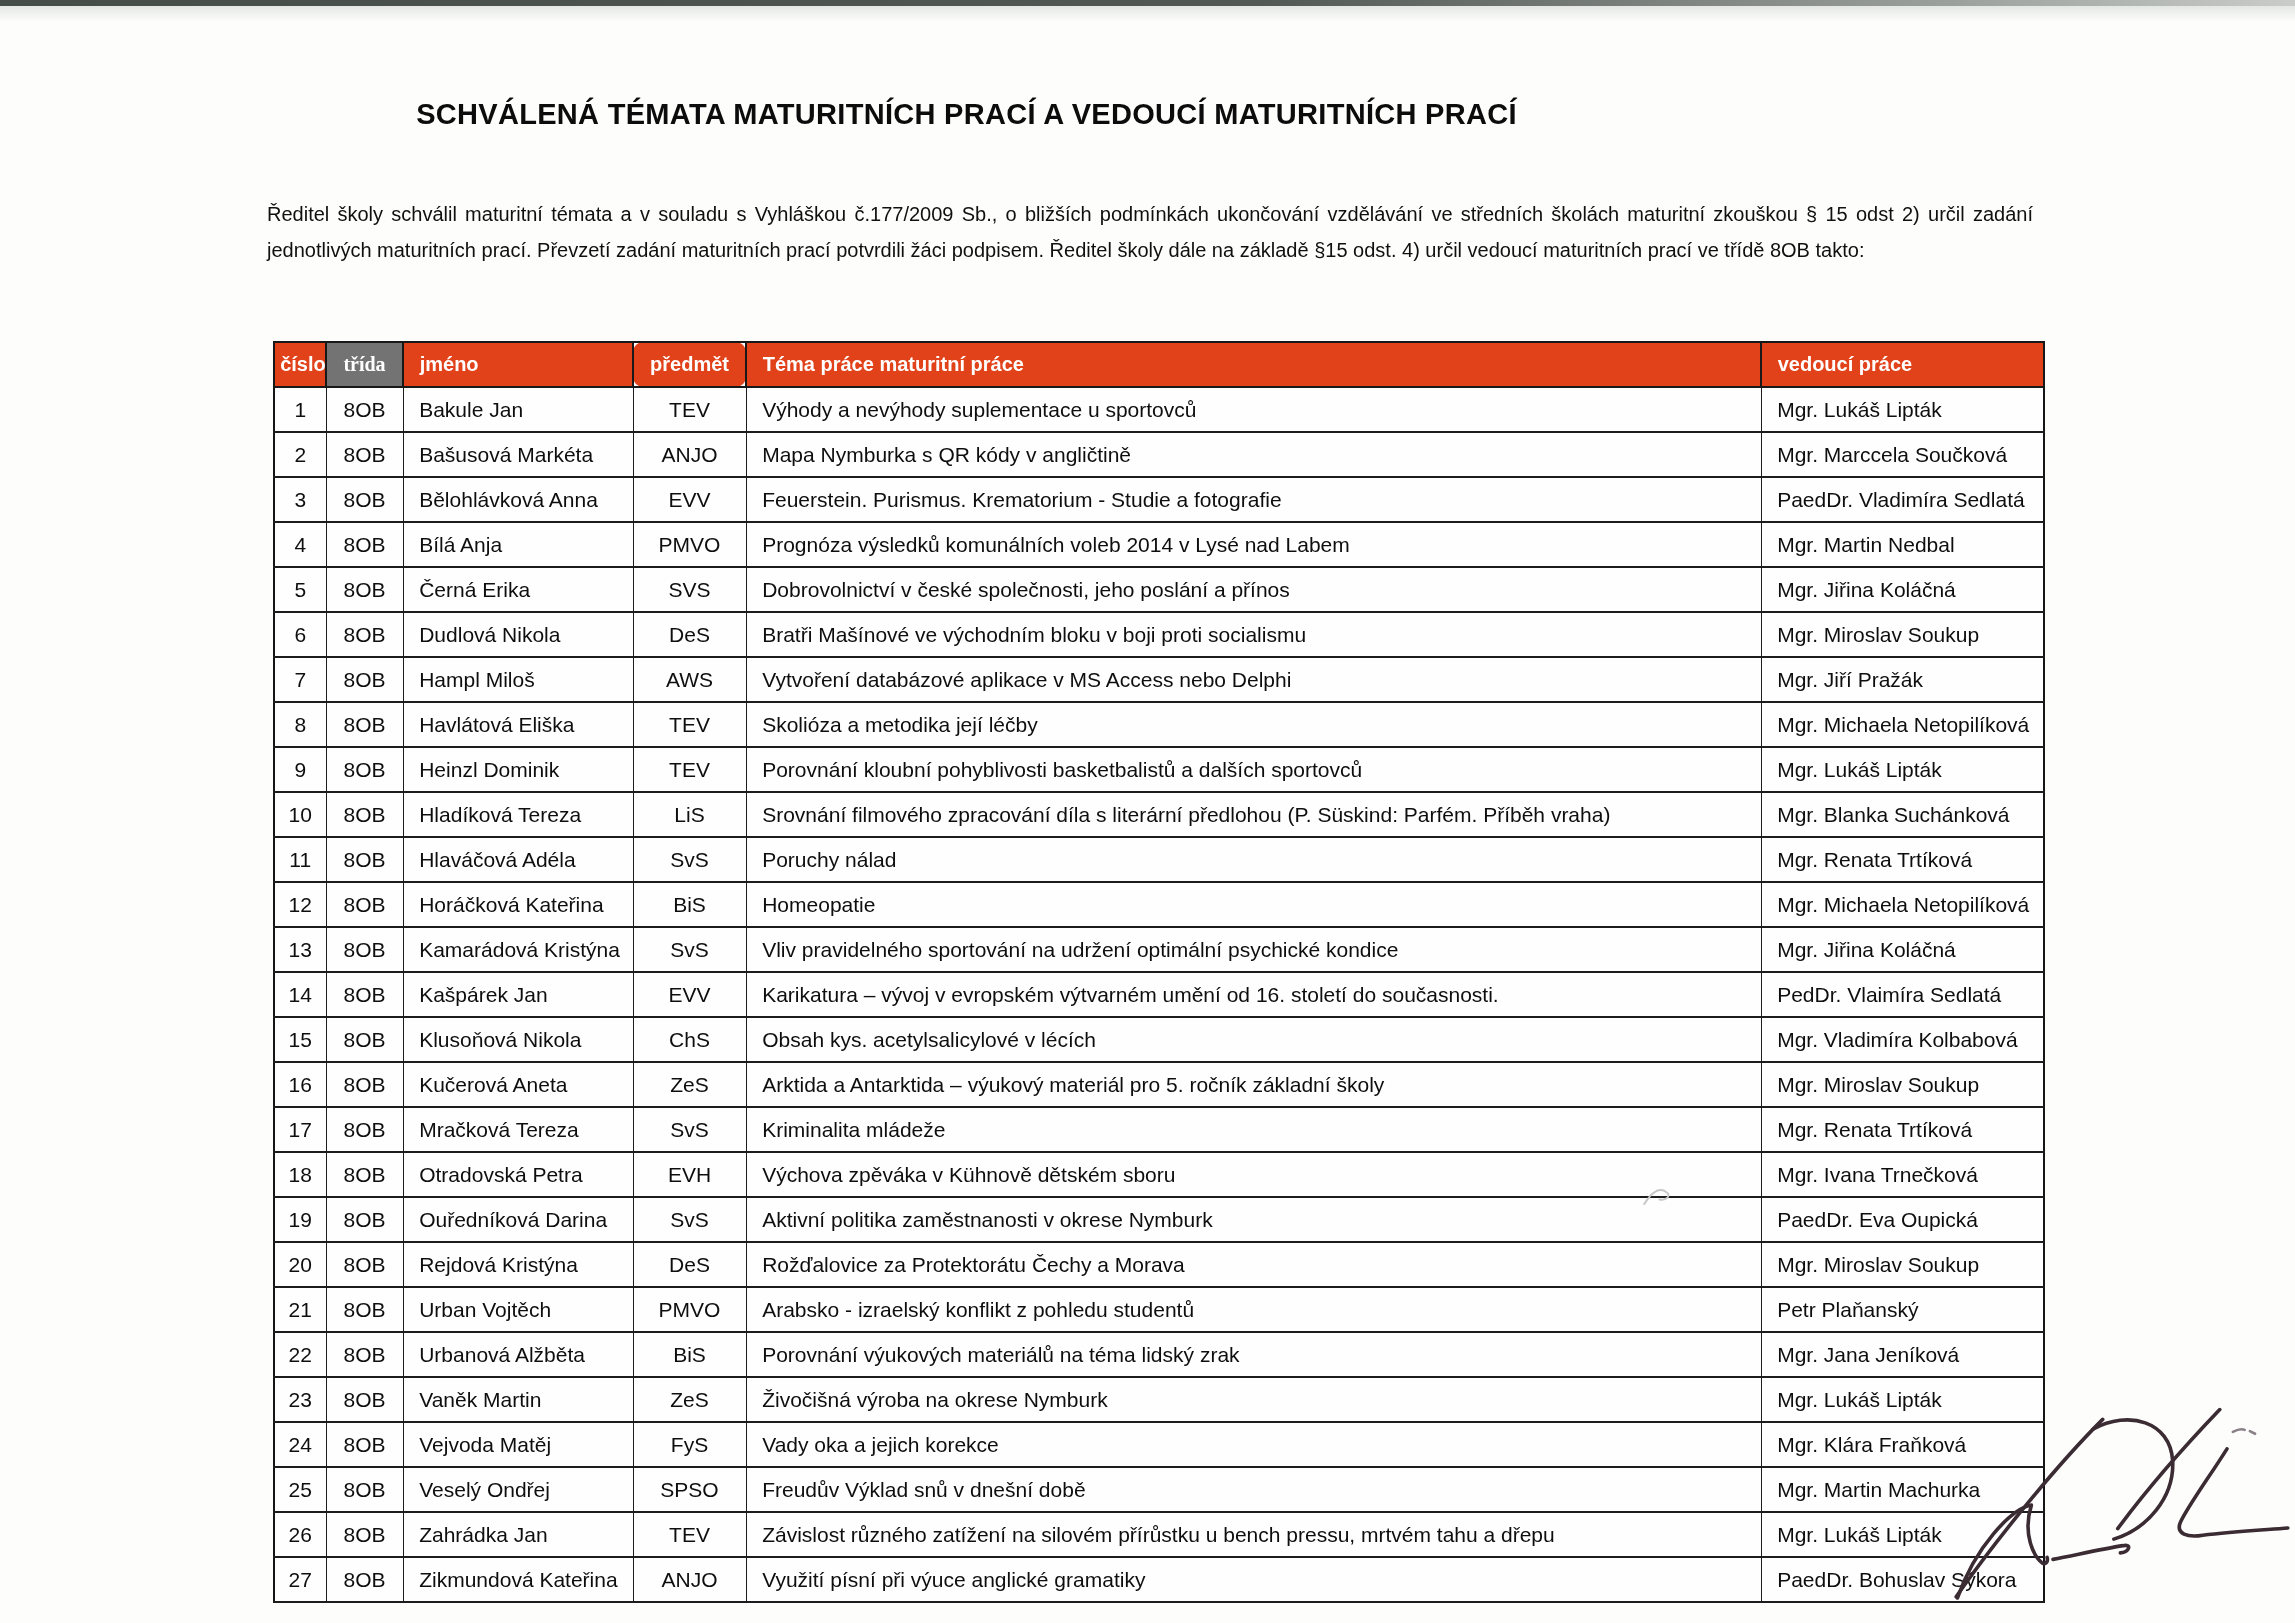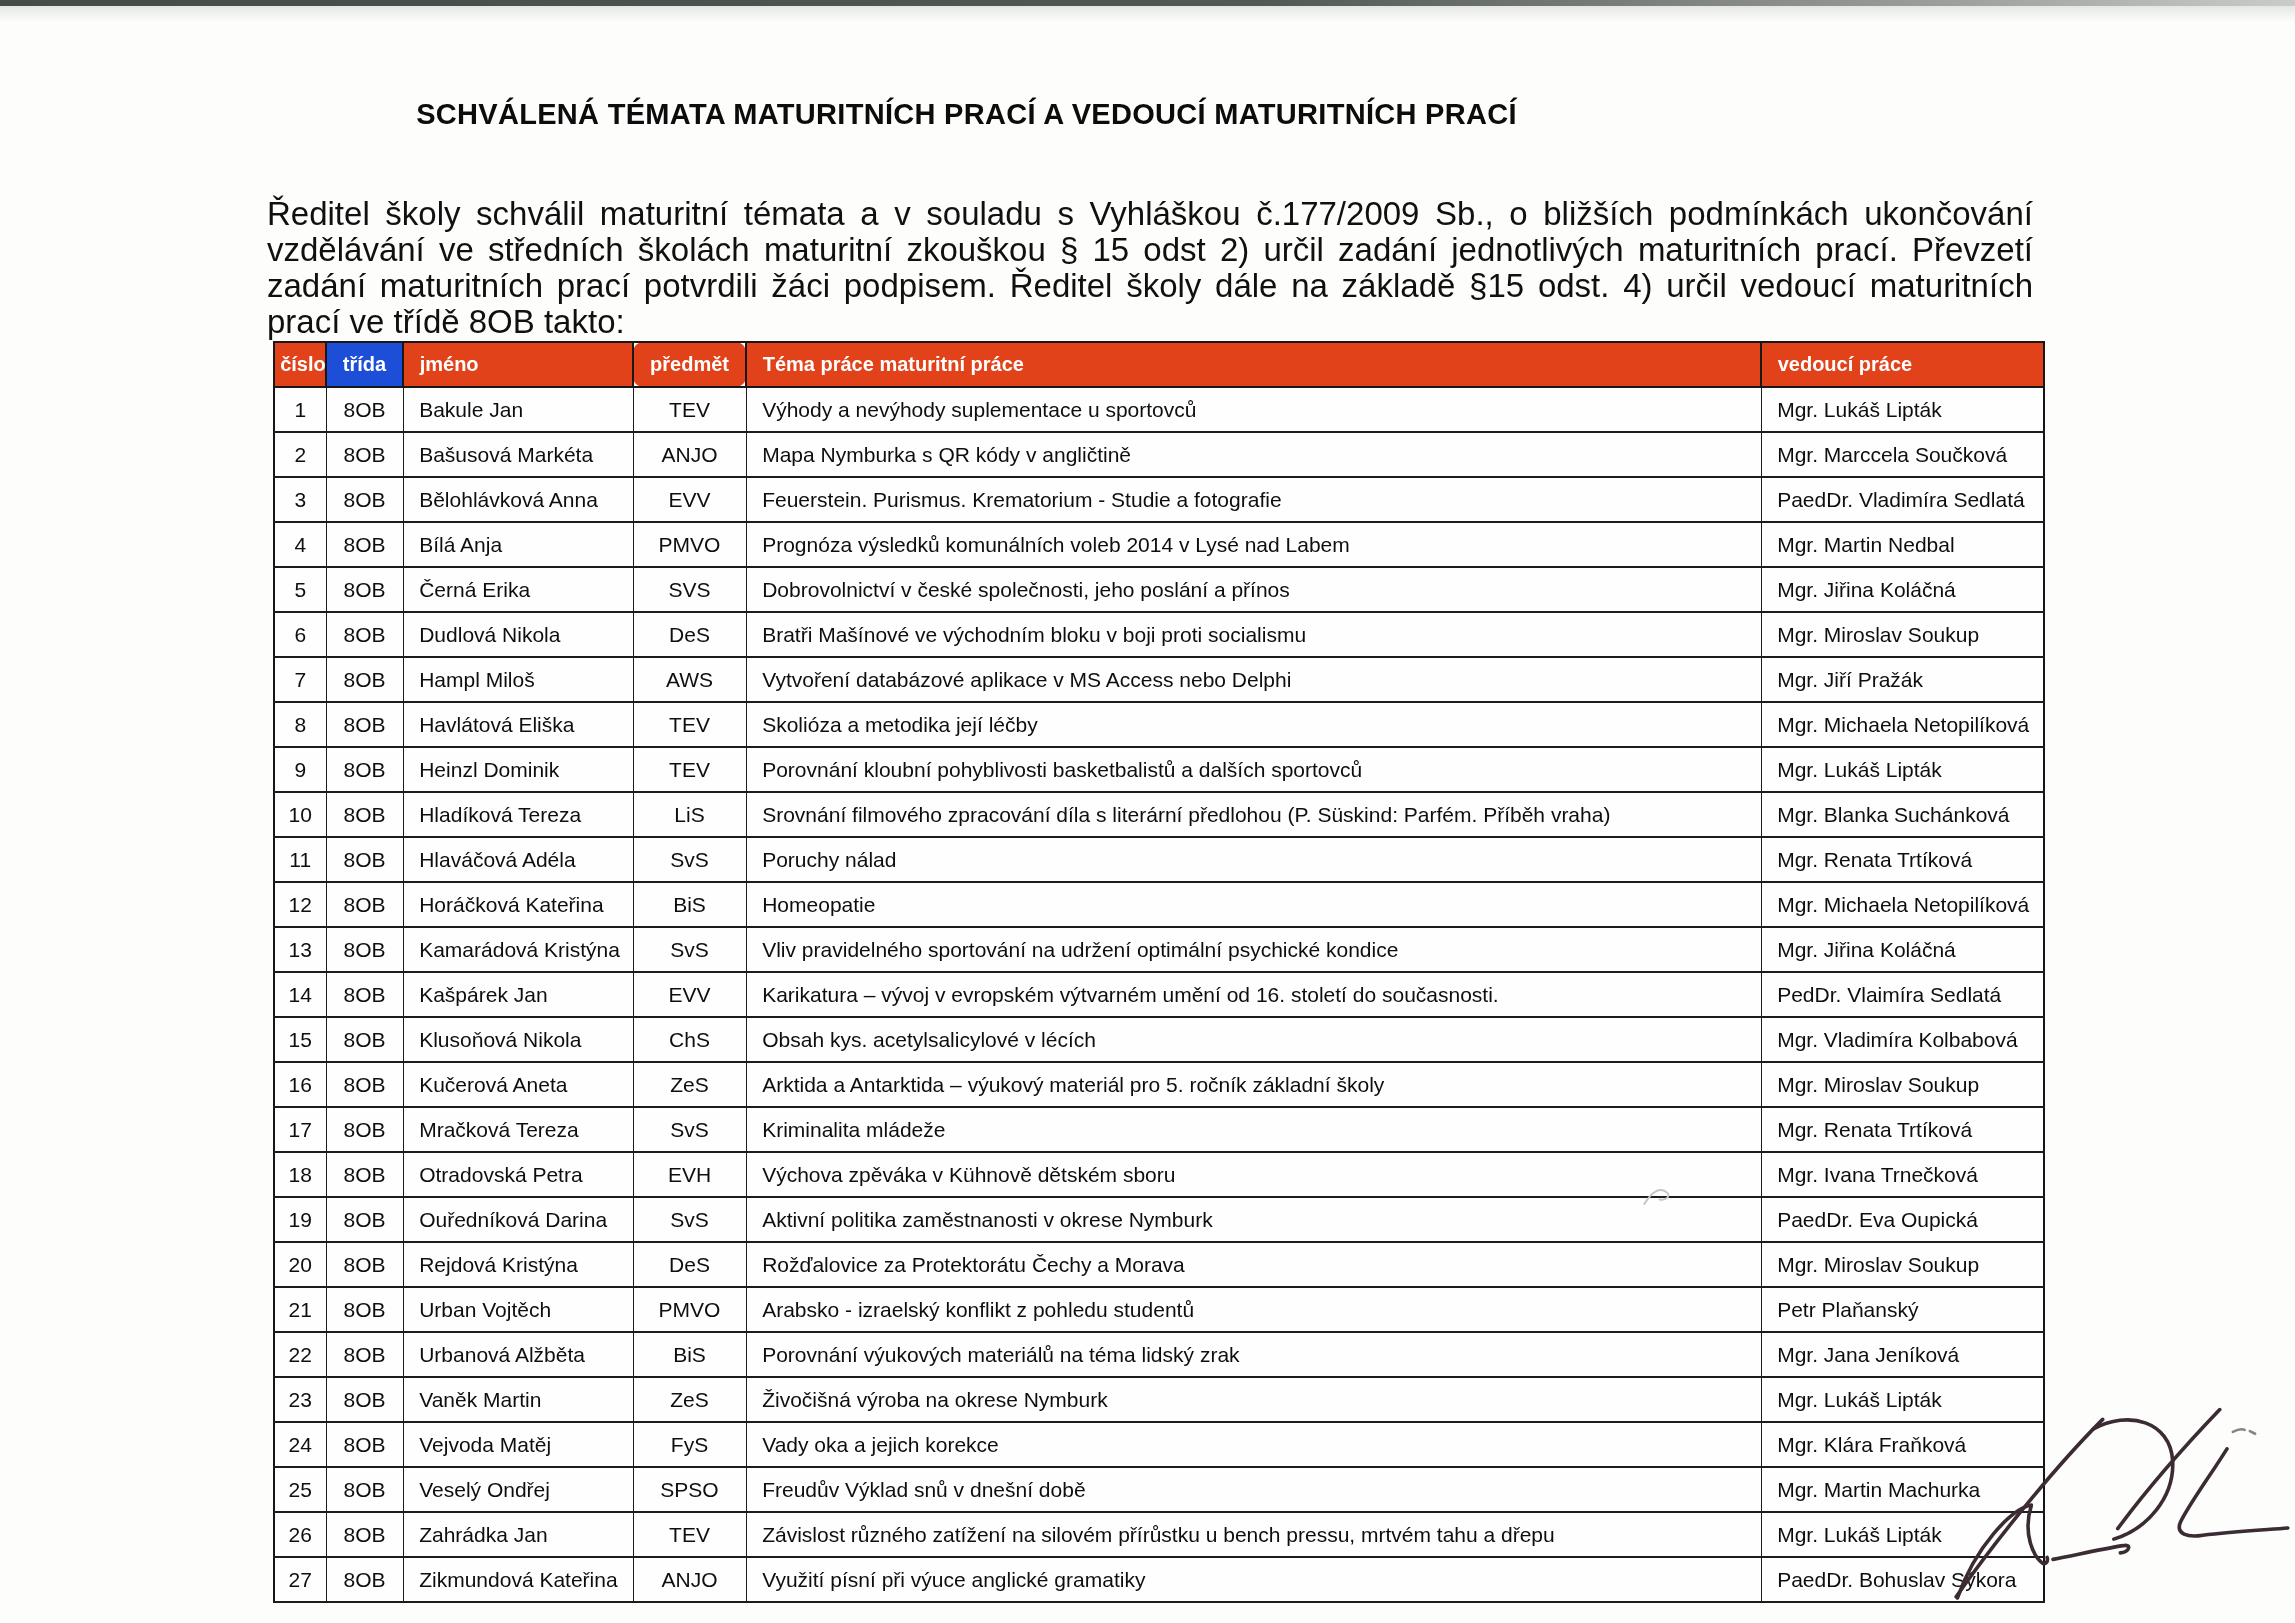--- a/index.html
+++ b/index.html
@@ -16,21 +16,21 @@
     position:absolute;top:5.9px;left:0;width:100%;height:15.7px;
     background:linear-gradient(180deg,#e4e7e3 0%,#f6f7f5 70%,#fdfdfc 100%);
   }
   .title{
     position:absolute;top:98px;left:0;width:1933px;
     text-align:center;font-size:29px;font-weight:bold;color:#0c0c0c;
     letter-spacing:0.3px;
   }
   .intro{
     position:absolute;top:196px;left:267px;width:1766px;
-    font-size:33px;line-height:36px;color:#101010;
+    font-size:20px;line-height:36px;color:#101010;
     text-align:justify;text-align-last:left;
   }
   table.topics{
     position:absolute;top:341px;left:273px;width:1770px;
     border-collapse:collapse;table-layout:fixed;
     border:2.6px solid #151515;
     font-size:21px;color:#0e0e0e;padding-left:44px;
   }
   table.topics col.c0{width:52px;}
   table.topics col.c1{width:77px;}
@@ -69,21 +69,21 @@
     <col class="c0">
       <col class="c1">
       <col class="c2">
       <col class="c3">
       <col class="c4">
       <col class="c5">
   </colgroup>
   <thead>
     <tr>
         <th style="background-color: rgb(226, 66, 26); color: rgb(255, 255, 255);">číslo</th>
-        <th style="background-color: #1d4ed8; color: rgb(255, 255, 255);">třída</th>
+        <th style="background-color: #737373; color: rgb(255, 255, 255); font-family: Liberation Serif, serif;">třída</th>
         <th class="left" style="background-color: rgb(226, 66, 26); color: rgb(255, 255, 255);">jméno</th>
         <th style="background-color: rgb(226, 66, 26); color: rgb(255, 255, 255); border-radius: 10px;">předmět</th>
         <th class="left" style="background-color: rgb(226, 66, 26); color: rgb(255, 255, 255);">Téma práce maturitní práce</th>
         <th class="left" style="background-color: rgb(226, 66, 26); color: rgb(255, 255, 255);">vedoucí práce</th>
       </tr>
   </thead>
   <tbody>
       <tr>
         <td>1</td>
         <td>8OB</td>

